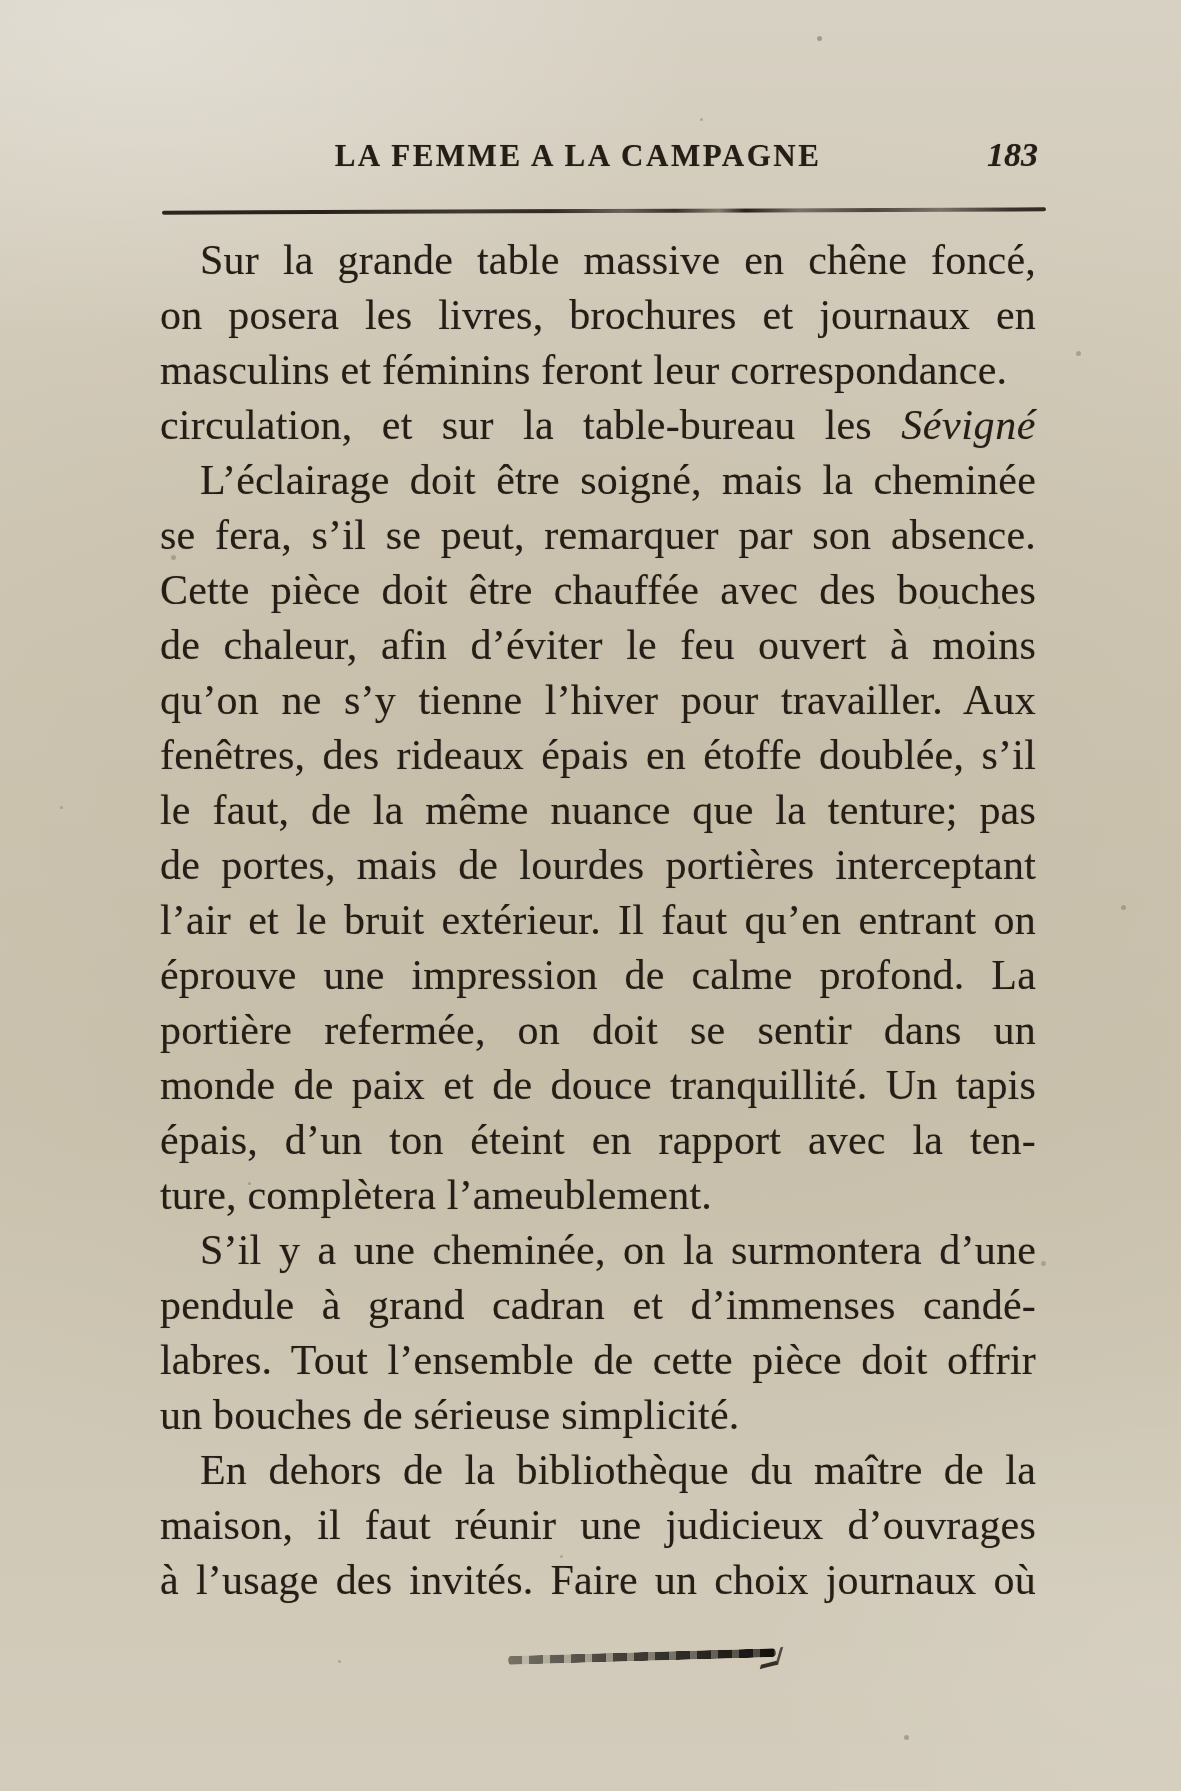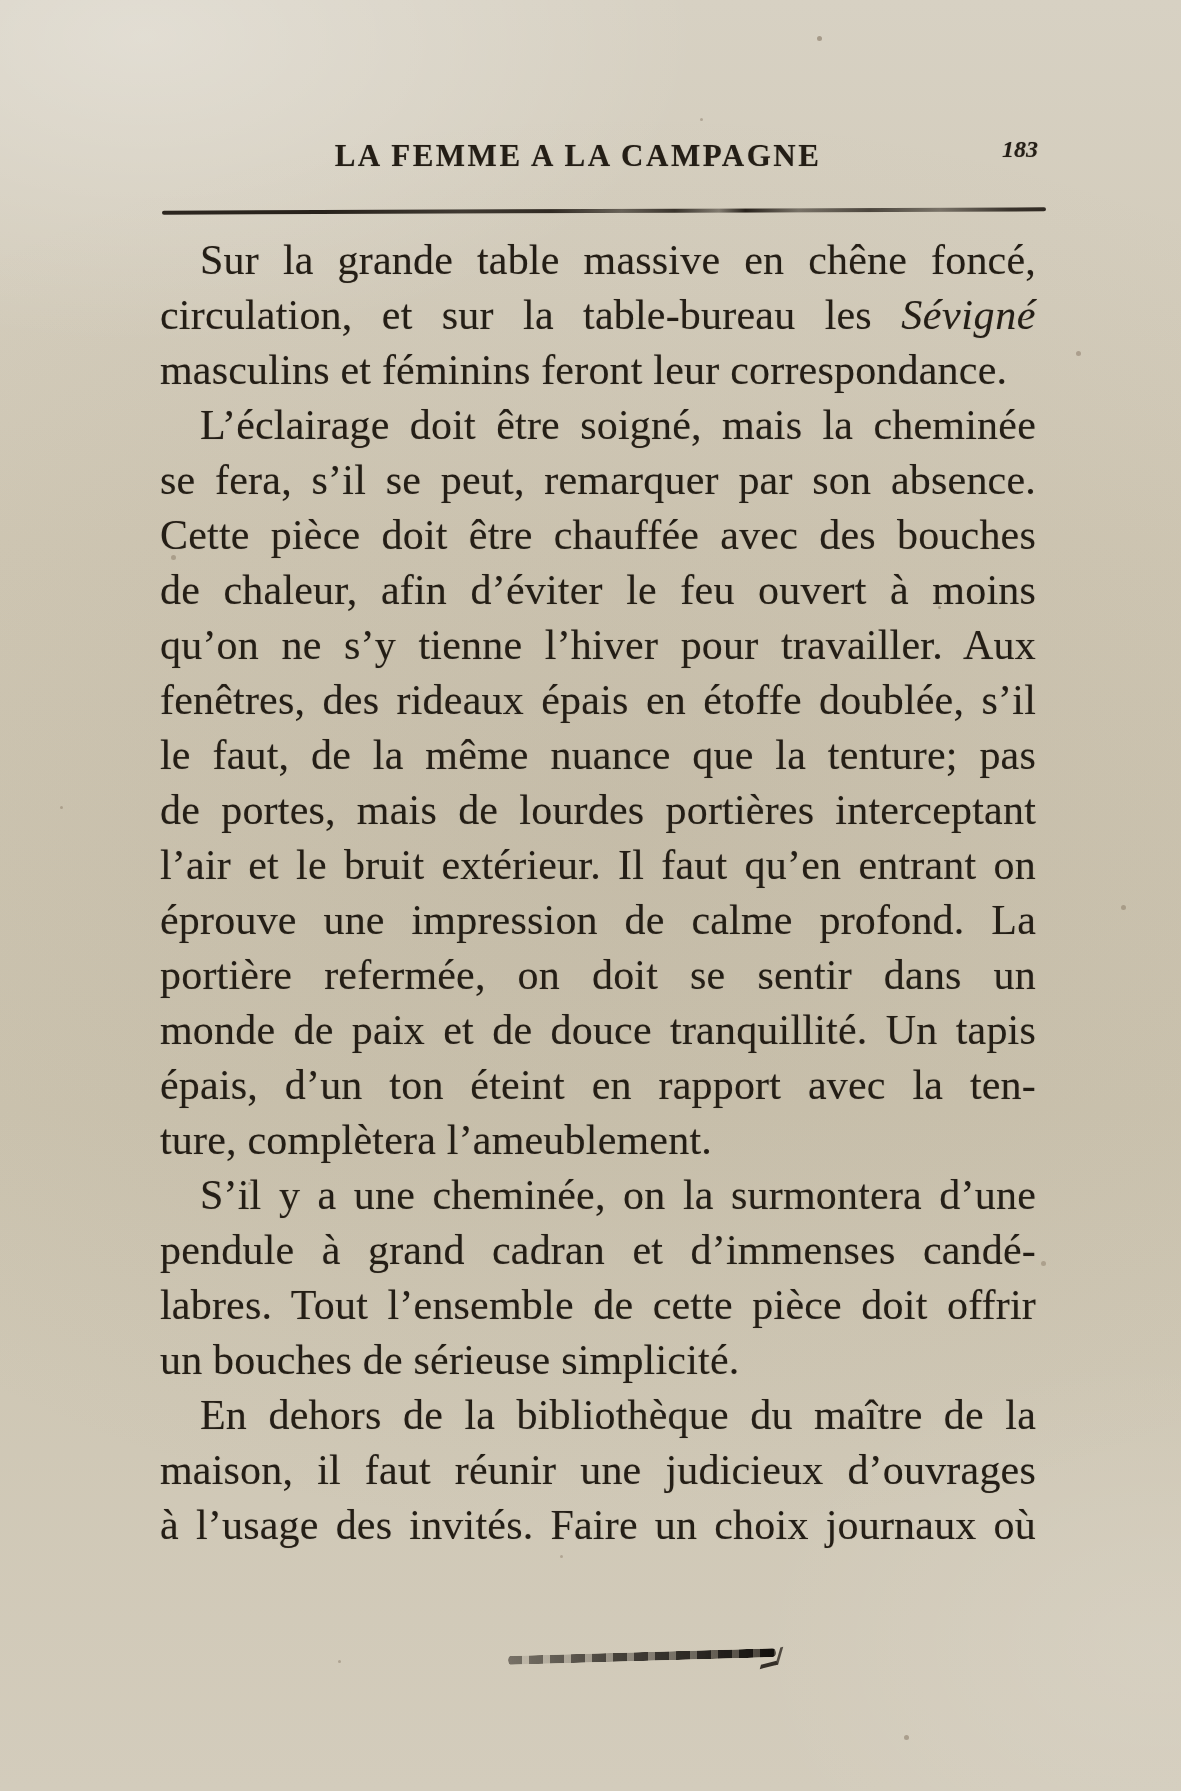--- a/index.html
+++ b/index.html
@@ -36,21 +36,21 @@
   }
   .running-head{position:absolute;left:160px;top:136px;width:880px;height:44px;}
   .head-title{
     position:absolute;left:calc(50% - 22px);transform:translateX(-50%);
     top:2px;
     font-size:31px;font-weight:700;letter-spacing:2.5px;white-space:nowrap;
     color:#241e16;text-shadow:0 0 1px rgba(36,30,22,.4);
   }
   .folio{
     position:absolute;right:2px;top:0;
-    font-size:24px;font-weight:700;color:#241e16;
+    font-size:34px;font-weight:700;color:#241e16;
     text-shadow:0 0 1px rgba(36,30,22,.4);
     font-style:oblique 4deg;
   }
   .head-rule{
     position:absolute;left:162px;top:209px;width:884px;height:4px;
     transform:rotate(-0.22deg);border-radius:2px;
     background:linear-gradient(90deg,
       rgba(30,24,18,.92) 0%,rgba(30,24,18,.95) 18%,rgba(30,24,18,.82) 34%,
       rgba(30,24,18,.9) 44%,rgba(30,24,18,.6) 52%,rgba(30,24,18,.85) 58%,
       rgba(30,24,18,.45) 63%,rgba(30,24,18,.95) 66%,rgba(30,24,18,.5) 72%,
@@ -98,22 +98,23 @@
 
   <div class="running-head">
     <div class="head-title">LA FEMME A LA CAMPAGNE</div>
     <div class="folio">183</div>
   </div>
 
   <div class="head-rule"></div>
 
   <div class="text-block">
     <div class="line indent">Sur la grande table massive en chêne foncé,</div>
+    <div class="line">on posera les livres, brochures et journaux en</div>
+    <div class="line end">masculins et féminins feront leur correspondance.</div>
     <div class="line"><span>circulation, et sur la table-bureau les </span><span class="ital">Sévigné</span></div>
-    <div class="line end">masculins et féminins feront leur correspondance.</div>
     <div class="line indent">L’éclairage doit être soigné, mais la cheminée</div>
     <div class="line">se fera, s’il se peut, remarquer par son absence.</div>
     <div class="line">Cette pièce doit être chauffée avec des bouches</div>
     <div class="line">de chaleur, afin d’éviter le feu ouvert à moins</div>
     <div class="line">qu’on ne s’y tienne l’hiver pour travailler. Aux</div>
     <div class="line">fenêtres, des rideaux épais en étoffe doublée, s’il</div>
     <div class="line">le faut, de la même nuance que la tenture; pas</div>
     <div class="line">de portes, mais de lourdes portières interceptant</div>
     <div class="line">l’air et le bruit extérieur. Il faut qu’en entrant on</div>
     <div class="line">éprouve une impression de calme profond. La</div>

